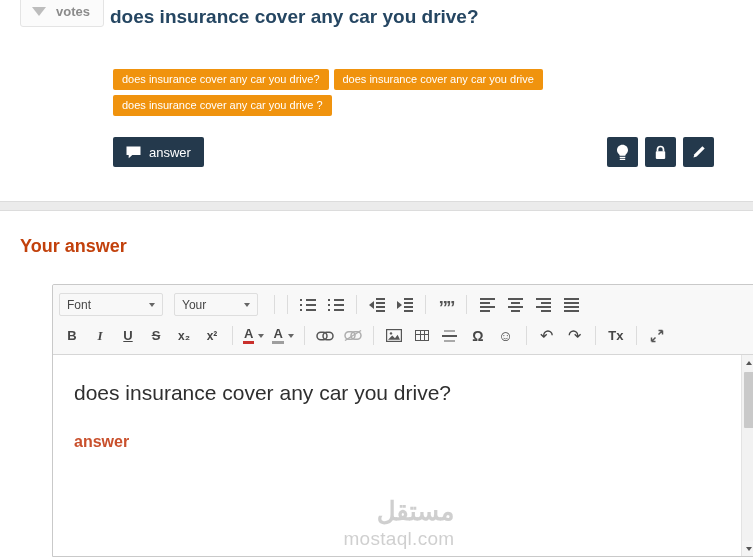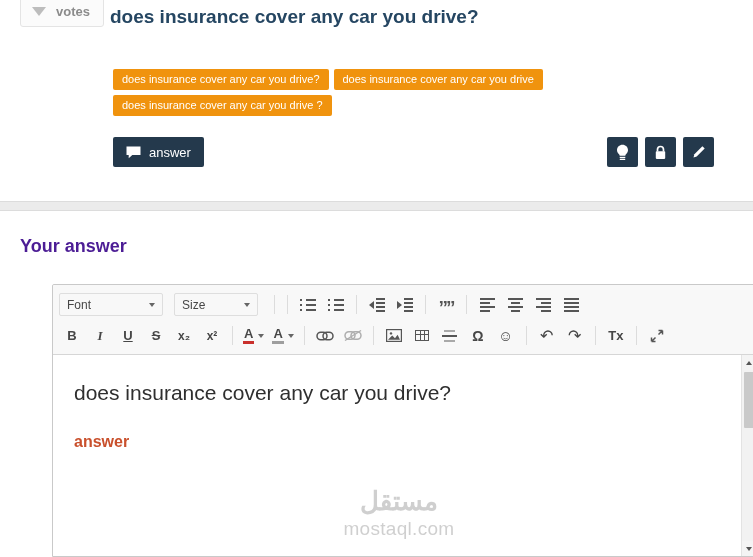--- a/index.html
+++ b/index.html
@@ -25,21 +25,21 @@
 
   .actions{position:absolute;left:113px;top:137px;right:39px;display:flex;align-items:center;justify-content:space-between;}
   .answer-btn{display:inline-flex;align-items:center;gap:8px;background:#24394c;color:#fff;border:0;height:30px;
     padding:0 13px;font-size:13px;border-radius:2px;cursor:pointer;font-family:inherit;}
   .sq-group{display:flex;gap:7px;}
   .sq-btn{width:31px;height:30px;background:#24394c;border:0;border-radius:2px;display:flex;align-items:center;justify-content:center;cursor:pointer;}
 
   .divider{position:absolute;left:0;top:201px;width:100%;height:10px;background:#ebebeb;border-top:1px solid #dcdcdc;border-bottom:1px solid #dcdcdc;}
 
   
-  .ya-heading{position:absolute;left:20px;top:236px;font-size:18px;font-weight:bold;color:#4c1d95;}
+  .ya-heading{position:absolute;left:20px;top:236px;font-size:18px;font-weight:bold;color:#c2410c;}
 
   .editor{position:absolute;left:20px;top:284px;width:705px;height:273px;border:1px solid #c9c9c9;border-radius:2px 2px 0 0;background:#fff;display:flex;flex-direction:column;margin-left:32px;}
   .toolbar{background:#f8f8f8;padding:4px 6px 3px;border-bottom:1px solid #d6d6d6;border-radius:2px 2px 0 0;}
   .tb-row{display:flex;align-items:center;height:31px;gap:2px;}
 
   .combo{display:inline-flex;align-items:center;justify-content:space-between;height:23px;border:1px solid #dedede;border-radius:2px;
     padding:0 7px;background:transparent;margin-right:9px;cursor:pointer;}
   .combo-label{font-size:12px;color:#474747;}
   .caret{width:0;height:0;border-left:3.5px solid transparent;border-right:3.5px solid transparent;border-top:4px solid #666;}
   .f-font{width:104px}.f-size{width:84px}.f-format{width:92px}
@@ -89,21 +89,21 @@
     background-image:linear-gradient(#a9a9a9,#a9a9a9),linear-gradient(#565656,#565656),linear-gradient(#a9a9a9,#a9a9a9);
     background-size:11px 2px,15px 2px,11px 2px;background-position:2px 0,0 5px,2px 10px;}
 
   
   .content{position:relative;flex:1;overflow:hidden;background:#fff;}
   .c-inner{position:relative;padding:2px 80px 0 21px;z-index:1;}
   .c-title{font-size:21px;font-weight:400;color:#2f2f2f;margin-top:24px;}
   .c-sub{font-size:16px;font-weight:bold;color:#c9502c;margin-top:28px;}
   .c-para{font-size:14px;color:#333;line-height:1.7;margin-top:26px;max-width:632px;}
 
-  .watermark{position:absolute;left:50%;top:131px;transform:translateX(-55%);text-align:center;color:#8f8f8f;opacity:.42;z-index:0;}
+  .watermark{position:absolute;left:50%;top:141px;transform:translateX(-55%);color:#8f8f8f;opacity:.42;z-index:0;}
   .wm-ar{font-size:26px;font-weight:bold;direction:rtl;}
   .wm-domain{font-size:19px;margin-top:1px;letter-spacing:.3px;}
 
   
   .vscroll{position:absolute;right:0;top:0;bottom:0;width:15px;background:#f2f2f2;border-left:1px solid #e3e3e3;z-index:2;}
   .s-btn{position:absolute;left:0;width:100%;height:15px;display:flex;align-items:center;justify-content:center;background:#f4f4f4;border:0;cursor:pointer;padding:0;}
   .s-up{top:0;}.s-down{bottom:0;}
   .arr-up{width:0;height:0;border-left:3.5px solid transparent;border-right:3.5px solid transparent;border-bottom:4.5px solid #555;}
   .arr-down{width:0;height:0;border-left:3.5px solid transparent;border-right:3.5px solid transparent;border-top:4.5px solid #555;}
   .s-thumb{position:absolute;left:2px;right:2px;top:17px;height:56px;background:#c9c9c9;border-radius:1px;cursor:pointer;}
@@ -167,21 +167,21 @@
 
 <div class="editor">
   <div class="toolbar">
 
     <div class="tb-row">
       <div class="combo f-font">
         <span class="combo-label">Font</span>
         <span class="caret"></span>
       </div>
       <div class="combo f-size">
-        <span class="combo-label">Size</span>
+        <span class="combo-label">Your</span>
         <span class="caret"></span>
       </div>
       <span class="sep"></span>
       <span class="sep"></span>
       <button class="tbtn">
           <span class="list-ic"></span>
         </button>
       <button class="tbtn">
           <span class="list-ic"></span>
         </button>

